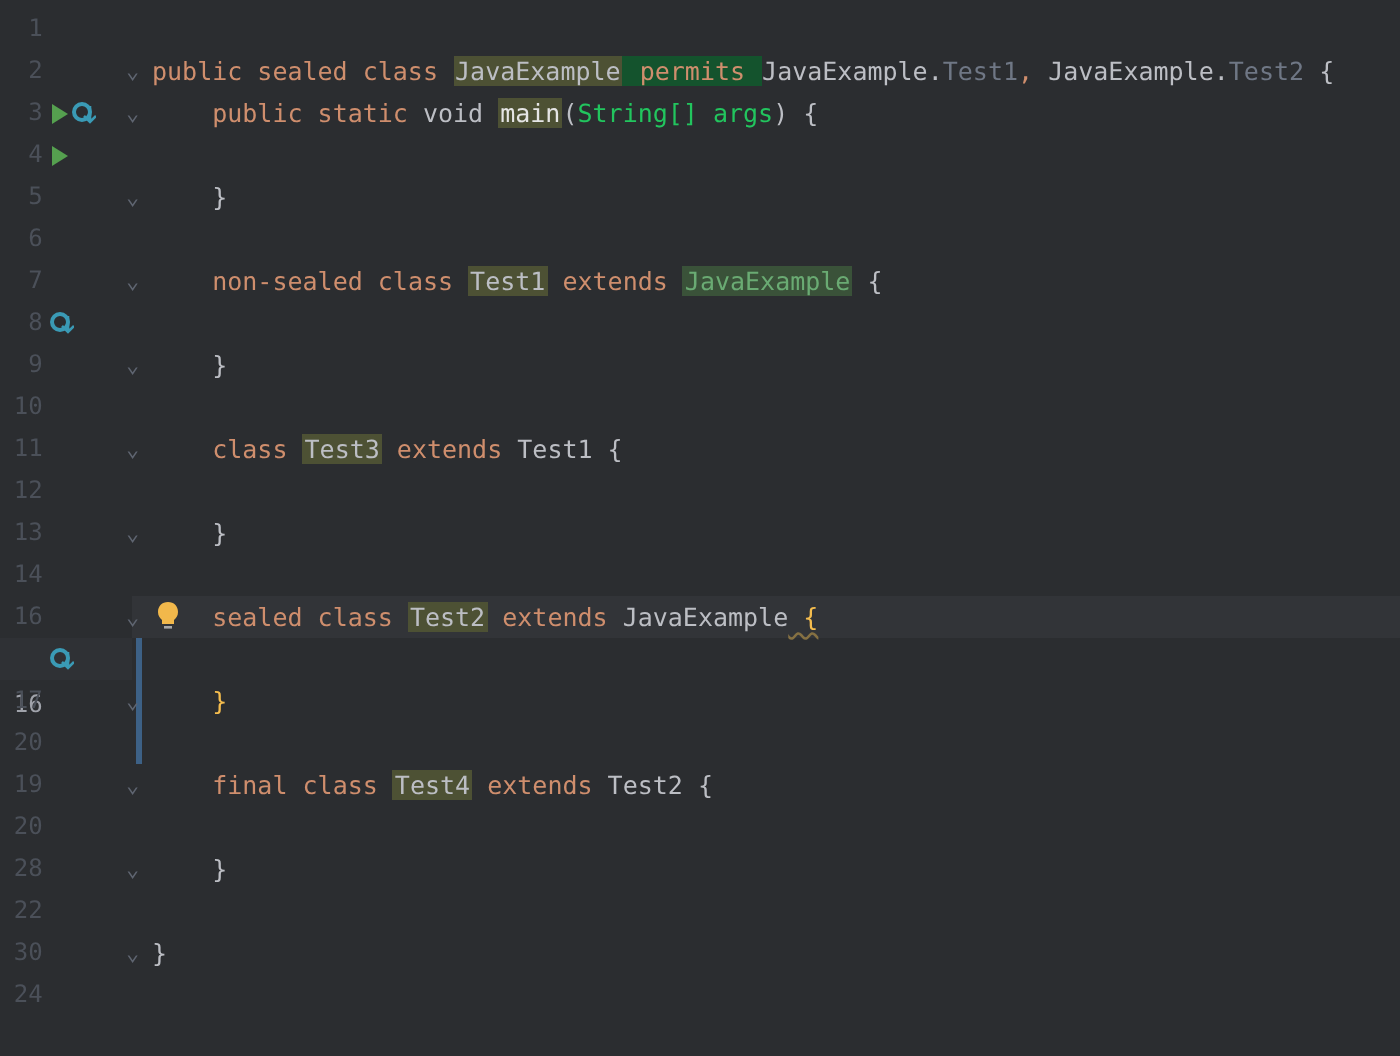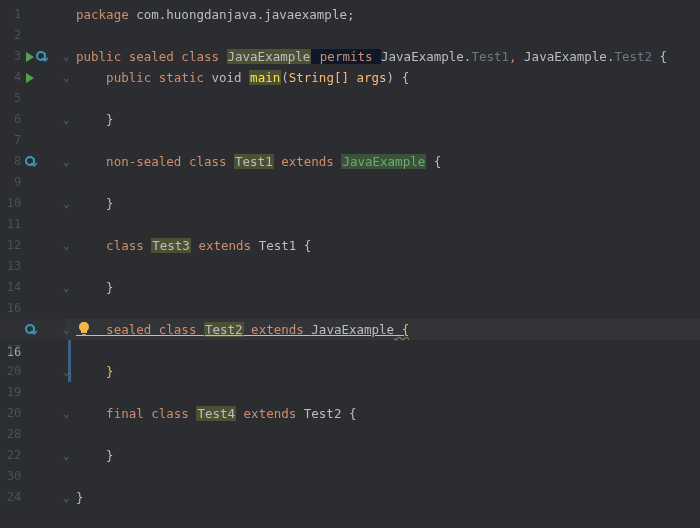--- a/index.html
+++ b/index.html
@@ -64,32 +64,32 @@
   .fold-mark {
     position: absolute;
     color: #5f6571;
     font-size: 11px;
     left: -3px;
   }
   
   .kw { color: #cf8e6d; }
   .pkg { color: #bcbec4; }
   .cls-hl { background: #4d5134; color: #bcbec4; padding: 0 1px; }
-  .kw-permits { color: #cf8e6d; background: #0f172a; padding: 0 1px; }
+  .kw-permits { color: #cf8e6d; background: #14532d; padding: 0 1px; }
   .cls { color: #bcbec4; }
-  .mth-hl { color: #fde047; background: #4d5134; padding: 0 1px; }
+  .mth-hl { color: #e5e5e5; background: #4d5134; padding: 0 1px; }
   .type { color: #bcbec4; }
   .typename-dim { color: #6f7785; }
   .typename-green { color: #6aab73; background: #3a5239; padding: 0 1px; }
   .brace { color: #bcbec4; }
   .brace-warn { color: #f5bd4e; font-weight: 500; }
   .wavy { text-decoration: underline wavy #857042; text-underline-offset: 2px; }
   .punct { color: #bcbec4; }
   .comma { color: #cf8e6d; }
-  .args { color: #fdba74; }
+  .args { color: #22c55e; }
   .caret-change {
     position: absolute;
     left: 2px;
     width: 3px;
     top: 0;
     height: 63px;
     background: #3d6186;
   }
   svg { display: block; }
 </style>
@@ -213,39 +213,38 @@
         <span class="gicons"></span>
       </div>
       <div class="gline">
         <span class="lnum">24</span>
         <span class="gicons"></span>
       </div>
     </div>
   <div class="code">
     <div class="fold-stripe"></div>
   <div class="caret-change" style="top: 319px;"></div>
-      <div class="cline"><span style="margin-left:0px"><span class="kw">package </span><span class="pkg">com.huongdanjava.javaexample</span><span class="punct">;</span></span></div>
       <div class="cline"><span style="margin-left:0px"></span></div>
       <div class="cline"><span class="fold-mark" style="top:0">⌄</span><span style="margin-left:0px"><span class="kw">public sealed class </span><span class="cls-hl">JavaExample</span><span class="kw-permits"> permits </span><span class="cls">JavaExample</span><span class="punct">.</span><span class="typename-dim">Test1</span><span class="comma">, </span><span class="cls">JavaExample</span><span class="punct">.</span><span class="typename-dim">Test2</span><span class="brace"> {</span></span></div>
       <div class="cline"><span class="fold-mark" style="top:0">⌄</span><span style="margin-left: 0px;">    <span class="kw">public static </span><span class="type">void </span><span class="mth-hl">main</span><span class="punct">(</span><span class="args">String[] args</span><span class="punct">)</span><span class="brace"> {</span></span></div>
       <div class="cline"><span style="margin-left: 0px;">    </span></div>
       <div class="cline"><span class="fold-mark" style="top:0">⌄</span><span style="margin-left: 0px;">    <span class="brace">}</span></span></div>
       <div class="cline"><span style="margin-left: 0px;">    </span></div>
       <div class="cline"><span class="fold-mark" style="top:0">⌄</span><span style="margin-left: 0px;">    <span class="kw">non-sealed class </span><span class="cls-hl">Test1</span><span class="kw"> extends </span><span class="typename-green">JavaExample</span><span class="brace"> {</span></span></div>
       <div class="cline"><span style="margin-left: 0px;">    </span></div>
       <div class="cline"><span class="fold-mark" style="top:0">⌄</span><span style="margin-left: 0px;">    <span class="brace">}</span></span></div>
       <div class="cline"><span style="margin-left: 0px;">    </span></div>
       <div class="cline"><span class="fold-mark" style="top:0">⌄</span><span style="margin-left: 0px;">    <span class="kw">class </span><span class="cls-hl">Test3</span><span class="kw"> extends </span><span class="cls">Test1</span><span class="brace"> {</span></span></div>
       <div class="cline"><span style="margin-left: 0px;">    </span></div>
       <div class="cline"><span class="fold-mark" style="top:0">⌄</span><span style="margin-left: 0px;">    <span class="brace">}</span></span></div>
       <div class="cline"><span style="margin-left: 0px;">    </span></div>
       <div class="cline current"><span class="fold-mark" style="top:0">⌄</span><span style="position:absolute;left:12px;top:3px"><svg width="12" height="14" viewBox="0 0 12 14">
             <path d="M6 0 C3 0 1 2 1 5 C1 7 2 8 3 9 L3 11 L9 11 L9 9 C10 8 11 7 11 5 C11 2 9 0 6 0 Z" fill="#f2b84b"></path>
             <rect x="4" y="12" width="4" height="1.3" fill="#a8a8a8"></rect>
-          </svg></span><span style="margin-left: 0px; text-decoration: underline;">    <span class="kw">sealed class </span><span class="cls-hl">Test2</span><span class="kw"> extends </span><span class="cls">JavaExample</span><span class="brace-warn wavy"> {</span></span></div>
+          </svg></span><span style="margin-left: 0px;">    <span class="kw">sealed class </span><span class="cls-hl">Test2</span><span class="kw"> extends </span><span class="cls">JavaExample</span><span class="brace-warn wavy"> {</span></span></div>
       <div class="cline"><span style="margin-left: 0px;">    </span></div>
       <div class="cline"><span class="fold-mark" style="top:0">⌄</span><span style="margin-left: 0px;">    <span class="brace-warn">}</span></span></div>
       <div class="cline"><span style="margin-left: 0px;">    </span></div>
       <div class="cline"><span class="fold-mark" style="top:0">⌄</span><span style="margin-left: 0px;">    <span class="kw">final class </span><span class="cls-hl">Test4</span><span class="kw"> extends </span><span class="cls">Test2</span><span class="brace"> {</span></span></div>
       <div class="cline"><span style="margin-left: 0px;">    </span></div>
       <div class="cline"><span class="fold-mark" style="top:0">⌄</span><span style="margin-left: 0px;">    <span class="brace">}</span></span></div>
       <div class="cline"><span style="margin-left:0px"></span></div>
       <div class="cline"><span class="fold-mark" style="top:0">⌄</span><span style="margin-left:0px"><span class="brace">}</span></span></div>
     </div>
 </div>

